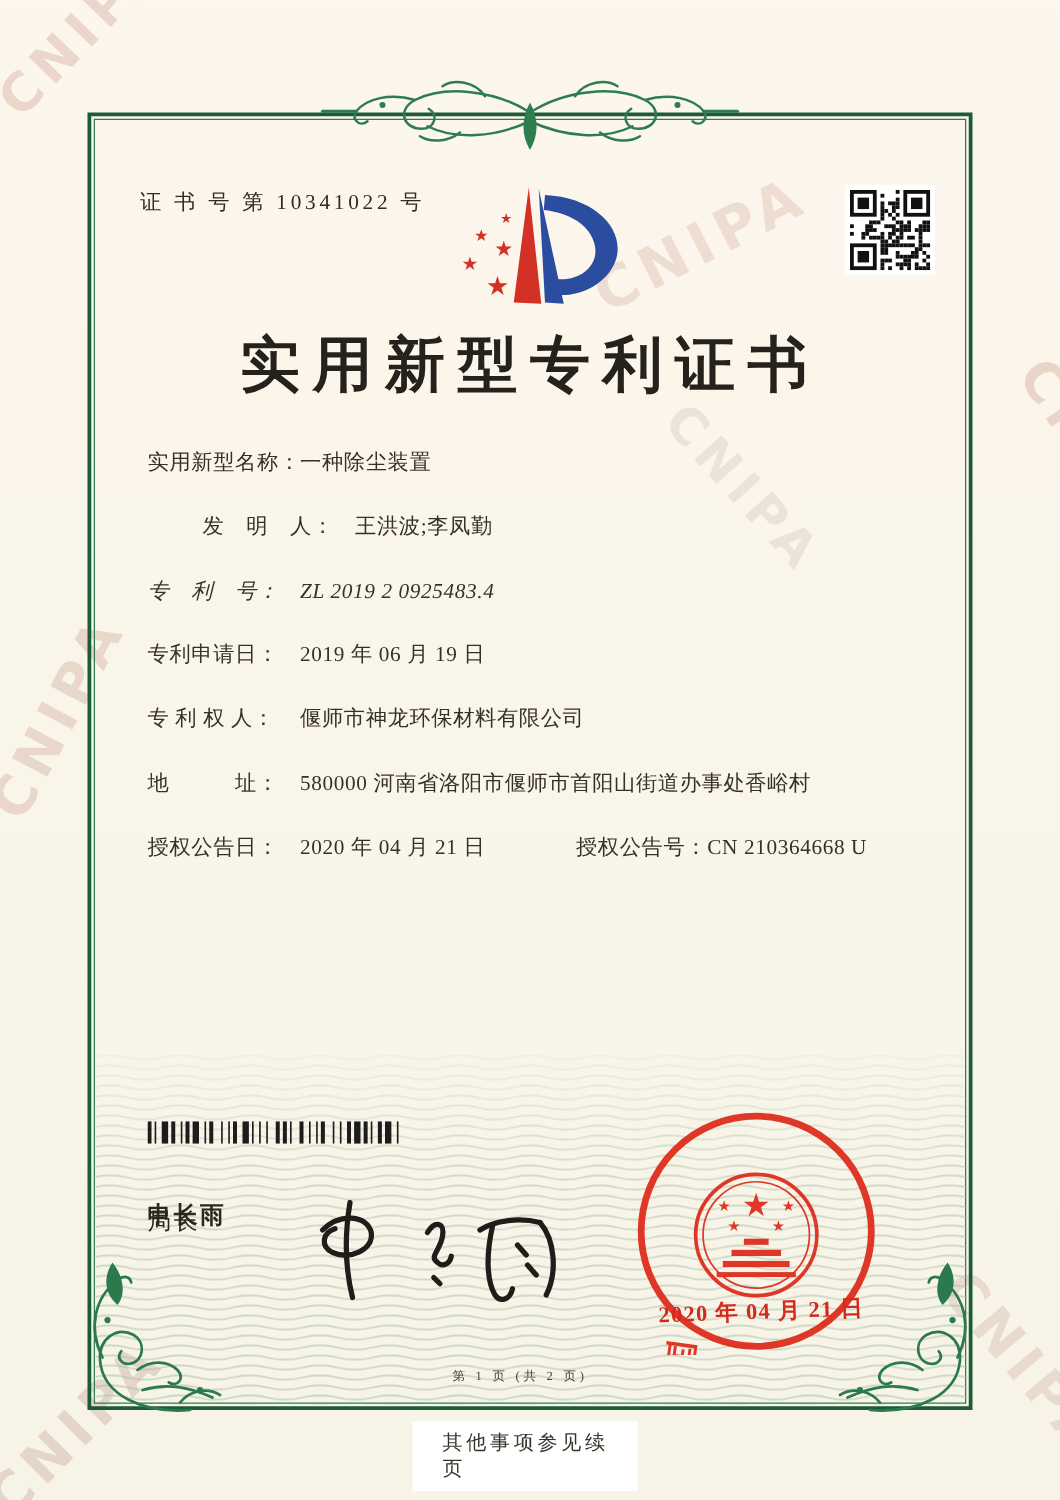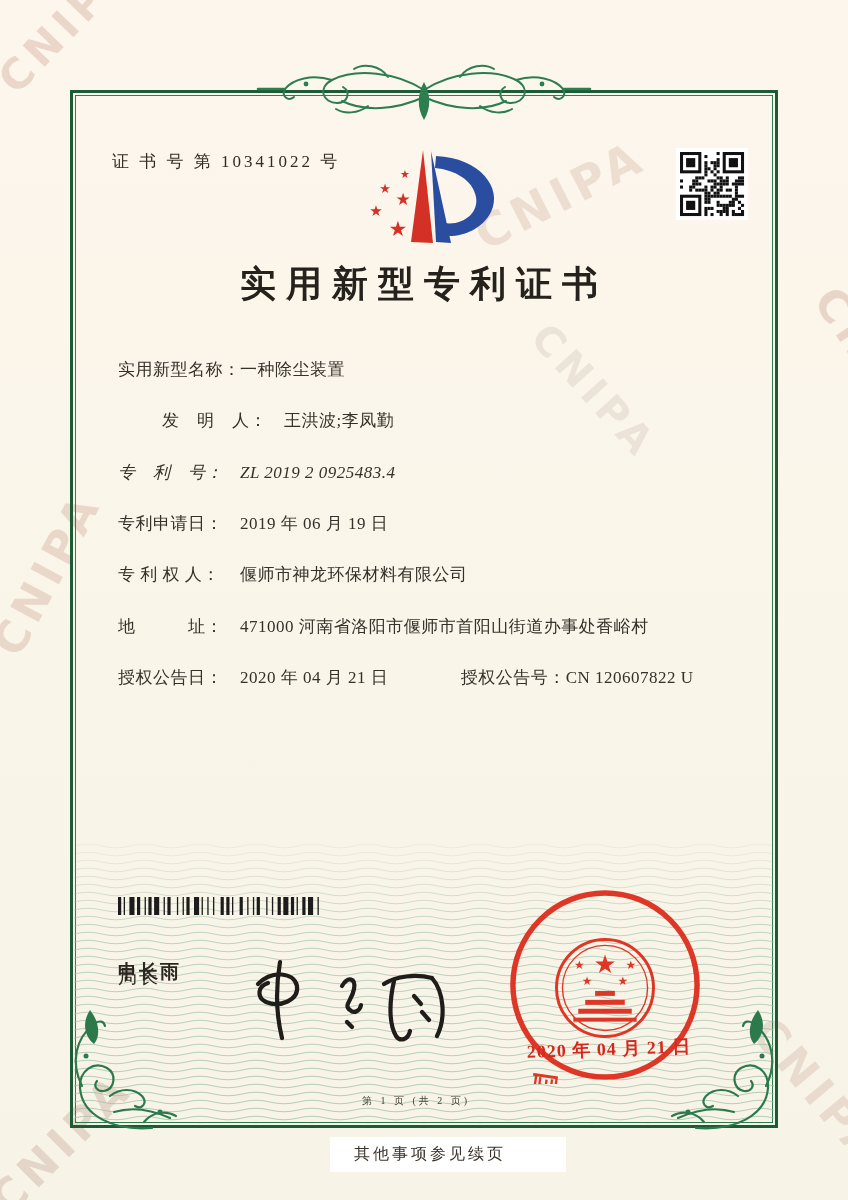--- a/index.html
+++ b/index.html
@@ -14,41 +14,41 @@
   
   .frame{position:absolute;left:70px;top:90px;width:708px;height:1038px;
          box-sizing:border-box;border:3px solid #1b5c36;}
   .frame::after{content:'';position:absolute;inset:2px;border:1px solid #2e7d4f;}
 
   .orn{position:absolute;pointer-events:none;}
 
   
   .cert-no{position:absolute;left:112px;top:150px;font-size:17px;letter-spacing:3px;color:#312b25;}
   .title{position:absolute;left:0;top:260px;width:848px;text-align:center;
-         font-size:36px;font-weight:bold;letter-spacing:10px;color:#25211c;}
+         font-size:48px;font-weight:bold;letter-spacing:10px;color:#25211c;}
   .fields{position:absolute;left:118px;top:352px;width:620px;font-size:17px;color:#36302a;}
   .frow{position:absolute;left:0;white-space:nowrap;letter-spacing:0.5px;}
   .flabel{display:inline-block;width:122px;}
   .fpair{display:inline-block;}
   .fpair.first{width:338px;}
   .body-text{position:absolute;left:118px;top:698px;width:616px;font-size:17.5px;
              line-height:29px;color:#3a332b;letter-spacing:0.3px;text-align:justify;}
   .body-text p{margin:0;text-indent:2em;}
 
   .sig-title{position:absolute;left:118px;top:964px;font-size:19px;color:#2c2620;
              font-family:"Liberation Sans","DejaVu Sans",sans-serif;letter-spacing:2px;}
   .sig-name{position:absolute;left:118px;top:959px;font-size:19px;color:#2c2620;
             font-family:"Liberation Sans","DejaVu Sans",sans-serif;letter-spacing:2px;font-weight:bold;}
 
   .seal-date{position:absolute;left:514px;top:1037px;width:190px;font-size:18px;color:#d7281c;
              letter-spacing:1px;transform:rotate(-2deg);font-weight:bold;text-align:center;}
 
   .page-num{position:absolute;left:0;top:1094px;width:832px;text-align:center;
             font-size:10px;letter-spacing:3px;color:#44403a;}
-  .cont-box{position:absolute;left:330px;top:1137px;width:236px;background:#ffffff;
+  .cont-box{position:absolute;left:330px;top:1137px;width:180px;background:#ffffff;
             padding:7px 18px 7px 24px;box-sizing:border-box;font-size:16px;letter-spacing:3px;color:#3a332b;}
 </style>
 </head>
 <body>
 
 <div class="page">
 
   <div class="wm" style="left:-20px;top:0px;font-size:42px;color:rgba(214,178,160,0.45);transform:rotate(-46deg);">CNIPA</div>
   <div class="wm" style="left:468px;top:168px;font-size:46px;color:rgba(216,188,172,0.42);transform:rotate(-27deg);">CNIPA</div>
   <div class="wm" style="left:786px;top:340px;font-size:44px;color:rgba(214,182,166,0.5);transform:rotate(56deg);">CNIPA</div>
@@ -278,24 +278,24 @@
       <span class="flabel">实用新型名称：</span><span>一种除尘装置</span></div>
     <div class="frow" style="top:57px;margin-left:44px;">
       <span class="flabel">发　明　人：</span><span>王洪波;李凤勤</span></div>
     <div class="frow" style="top:109px;font-style:italic;">
       <span class="flabel">专　利　号：</span><span>ZL 2019 2 0925483.4</span></div>
     <div class="frow" style="top:160px;">
       <span class="flabel">专利申请日：</span><span>2019 年 06 月 19 日</span></div>
     <div class="frow" style="top:211px;">
       <span class="flabel">专 利 权 人：</span><span>偃师市神龙环保材料有限公司</span></div>
     <div class="frow" style="top:263px;">
-      <span class="flabel">地　　　址：</span><span>471000 河南省洛阳市偃师市首阳山街道办事处香峪村</span></div>
+      <span class="flabel">地　　　址：</span><span>580000 河南省洛阳市偃师市首阳山街道办事处香峪村</span></div>
     <div class="frow" style="top:314px;">
       <span class="fpair first"><span class="flabel">授权公告日：</span><span>2020 年 04 月 21 日</span></span>
-      <span class="fpair"><span>授权公告号：</span><span>CN 120607822 U</span></span>
+      <span class="fpair"><span>授权公告号：</span><span>CN 210364668 U</span></span>
     </div>
   </div>
 
 
   <svg class="orn" style="left:118px;top:897px;" width="220" height="18" viewBox="0 0 220 18">
     <g id="barcode-bars" fill="#1c1c1c">
         <rect x="0.0" y="0" width="3.2" height="18"></rect>
         <rect x="5.7" y="0" width="1.3" height="18"></rect>
         <rect x="11.4" y="0" width="5.1" height="18"></rect>
         <rect x="19.0" y="0" width="3.2" height="18"></rect>

